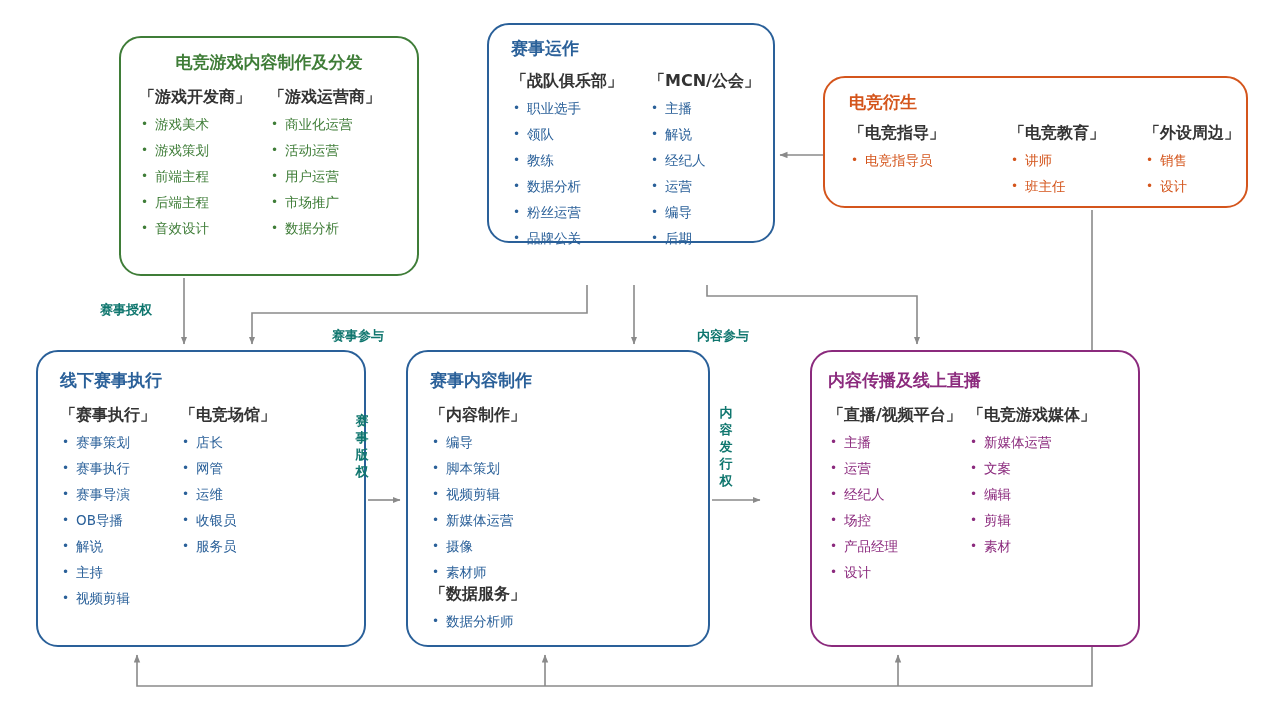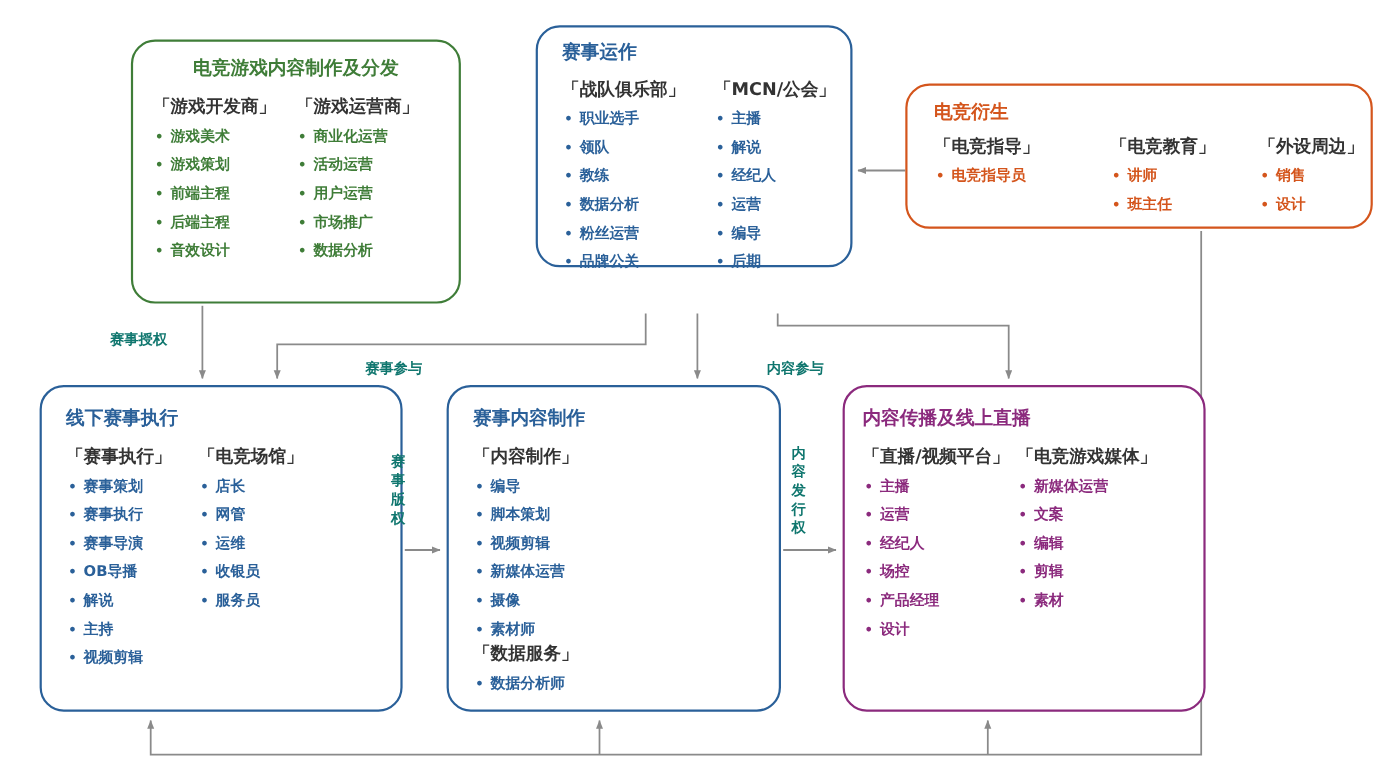--- a/index.html
+++ b/index.html
@@ -46,21 +46,20 @@
     white-space:nowrap;
     margin-bottom:5px;
   }
   ul.items{list-style:none;margin:0;padding:0;}
   ul.items li{
     font-size:13.5px;
     line-height:26px;
     white-space:nowrap;
     position:relative;
     padding-left:16px;
-    font-weight:bold;
   }
   ul.items li:before{
     content:"\2022";
     position:absolute;
     left:2px;
     top:0;
     font-size:12px;
   }
   .green ul.items li,.green ul.items li:before{color:#3f7d38;}
   .blue ul.items li,.blue ul.items li:before{color:#2a6099;}
@@ -84,21 +83,21 @@
   #box-derivative .col:nth-child(2){width:135px;}
 
   #box-offline{left:36px;top:350px;width:330px;height:297px;padding:18px 0 0 22px;}
   #box-offline .cols{margin-top:16px;}
   #box-offline .col:first-child{width:120px;}
 
   #box-content{left:406px;top:350px;width:304px;height:297px;padding:18px 0 0 22px;}
   #box-content .cols{margin-top:16px;flex-direction:column;}
   #box-content .col:first-child{width:118px;}
 
-  #box-distrib{left:766px;top:350px;width:330px;height:297px;padding:18px 0 0 16px;}
+  #box-distrib{left:810px;top:350px;width:330px;height:297px;padding:18px 0 0 16px;}
   #box-distrib .cols{margin-top:16px;}
   #box-distrib .col:first-child{width:140px;}
 
   
   .edge-label{
     position:absolute;
     font-size:13px;
     font-weight:bold;
     color:#0f766e;
     white-space:nowrap;

